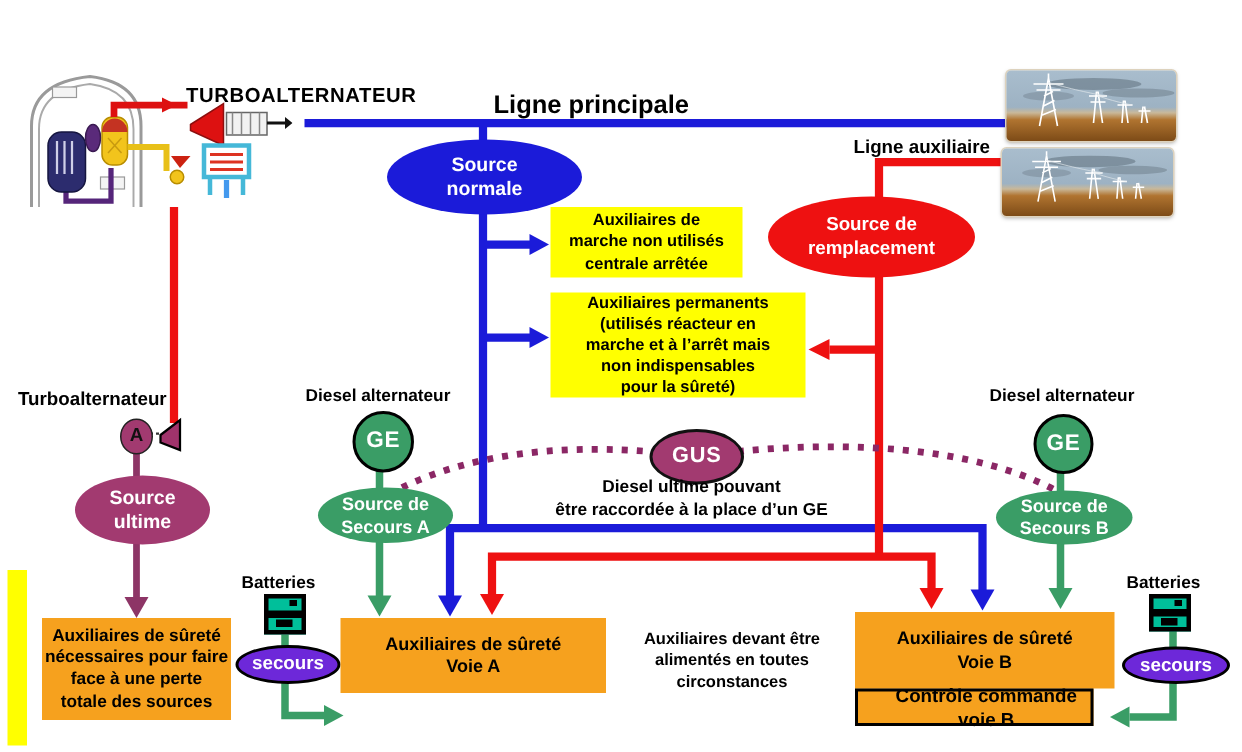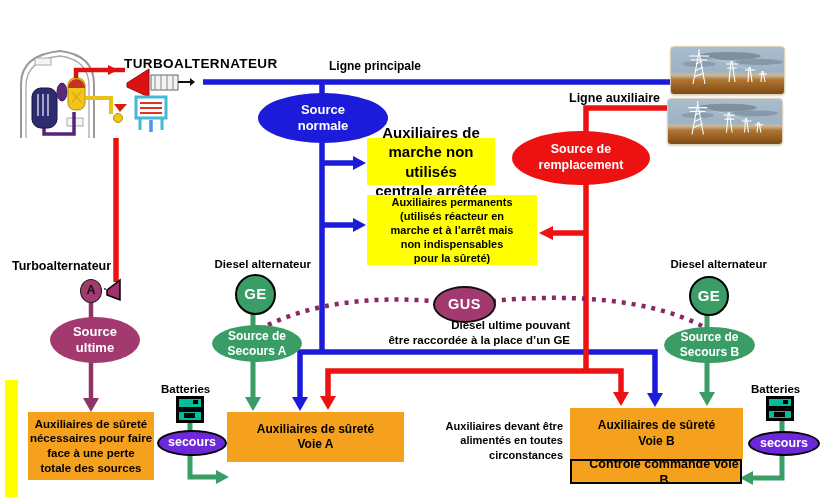--- a/index.html
+++ b/index.html
@@ -4,21 +4,21 @@
 <style>
   html,body{margin:0;padding:0;background:#fff;}
   #stage{position:relative;width:828px;height:501px;background:#fff;overflow:hidden;
          font-family:"Liberation Sans",sans-serif;font-weight:bold;color:#000;}
   .overlay{position:absolute;left:0;top:0;z-index:1;}
   .ell{position:absolute;z-index:3;border-radius:50%;display:flex;align-items:center;justify-content:center;
        text-align:center;white-space:pre-line;color:#fff;line-height:1.25;}
   .box{position:absolute;z-index:3;display:flex;align-items:center;justify-content:center;
        text-align:center;white-space:pre-line;line-height:1.28;box-sizing:border-box;}
   .lbl{position:absolute;z-index:4;white-space:pre-line;line-height:1.3;}
-  .center{text-align:right;}
+  .center{text-align:center;}
   
   .c-blue{background:#1b1bd9;}
   .c-red{background:#ee1111;}
   .c-yellow{background:#ffff00;}
   .c-orange{background:#f6a11e;}
   .c-plum{background:#a23a70;}
   .c-green{background:#3a9d66;}
   .c-teal{background:#6d28d9;}
   .outlined{border:2px solid #000;}
   
@@ -26,31 +26,31 @@
   #src-rempl{left:512px;top:131px;width:138px;height:54px;font-size:12.5px;}
   #src-ultime{left:50px;top:317px;width:90px;height:46px;font-size:13px;}
   #src-sec-a{left:212px;top:325px;width:90px;height:37px;font-size:12px;}
   #src-sec-b{left:664px;top:327px;width:91px;height:36px;font-size:12px;}
   #gus{left:433px;top:286px;width:59px;height:33px;font-size:14.5px;border:2.5px solid #111;letter-spacing:.5px;}
   #ge-a{left:235px;top:274px;width:37px;height:37px;font-size:15px;letter-spacing:.5px;}
   #ge-b{left:689px;top:276px;width:36px;height:36px;font-size:15px;letter-spacing:.5px;}
   #alt-a{left:80px;top:279px;width:20px;height:22px;font-size:12.5px;color:#111;border:1.5px solid #222;}
   #secours-a{left:157px;top:430px;width:66px;height:22px;font-size:12.5px;}
   #secours-b{left:748px;top:431px;width:68px;height:21px;font-size:12.5px;}
-  #ybox1{left:367px;top:138px;width:128px;height:47px;font-size:15px;}
+  #ybox1{left:367px;top:138px;width:128px;height:47px;font-size:11px;}
   #ybox2{left:367px;top:195px;width:170px;height:70px;font-size:11px;}
   #obox-perte{left:28px;top:412px;width:126px;height:68px;font-size:11.5px;}
   #voie-a{left:227px;top:412px;width:177px;height:50px;font-size:12px;}
   #voie-b{left:570px;top:408px;width:173px;height:51px;font-size:12px;}
   #ctrl-a{left:227px;top:462px;width:177px;height:24px;font-size:12.5px;border:2.5px solid #000;}
-  #ctrl-b{left:570px;top:459px;width:172px;height:25px;border:2.5px solid #000;font-size:12.5px;padding-left:16px;}
+  #ctrl-b{left:570px;top:459px;width:159px;height:25px;border:2.5px solid #000;font-size:12.5px;padding-left:16px;}
   #yellow-bar{position:absolute;z-index:2;left:5px;top:380px;width:13px;height:117px;background:#ffff00;}
   
   #t-turbo{left:124px;top:55px;font-size:13.5px;letter-spacing:.4px;}
-  #t-lp{left:329px;top:59px;font-size:12px;}
+  #t-lp{left:329px;top:59px;font-size:17px;}
   #t-la{left:569px;top:90px;font-size:12.5px;}
   #t-turbo2{left:12px;top:258px;font-size:12.5px;}
   #t-diesel-a{left:193px;top:257px;width:118px;font-size:11.5px;}
   #t-diesel-b{left:649px;top:257px;width:118px;font-size:11.5px;}
   #t-gusnote{left:352px;top:318px;width:218px;font-size:11.5px;}
   #t-batt-a{left:161px;top:382px;font-size:11.5px;}
   #t-batt-b{left:751px;top:382px;font-size:11.5px;}
   #t-circ{left:413px;top:419px;width:150px;font-size:11px;}
   
   .battery{position:absolute;z-index:3;box-sizing:border-box;border:3px solid #000;background:#00bf9a;}

